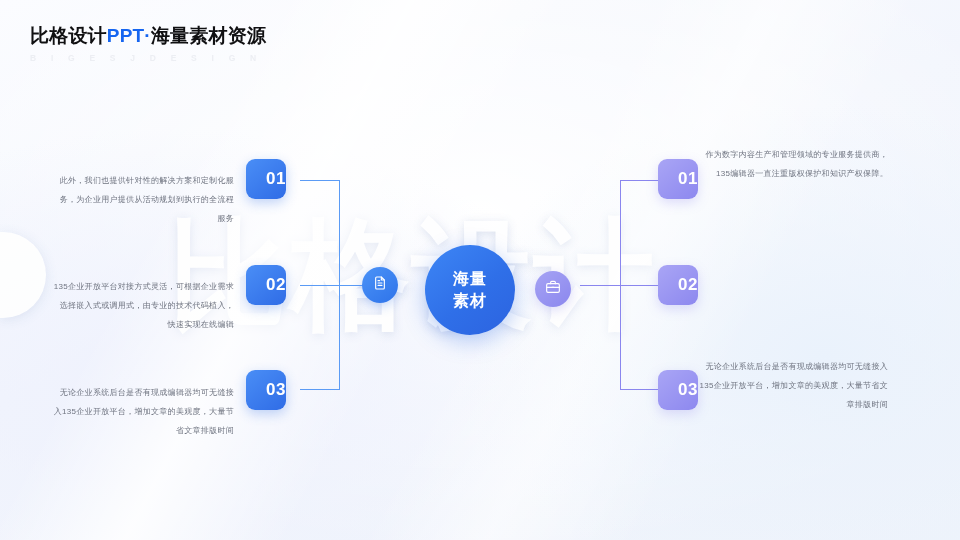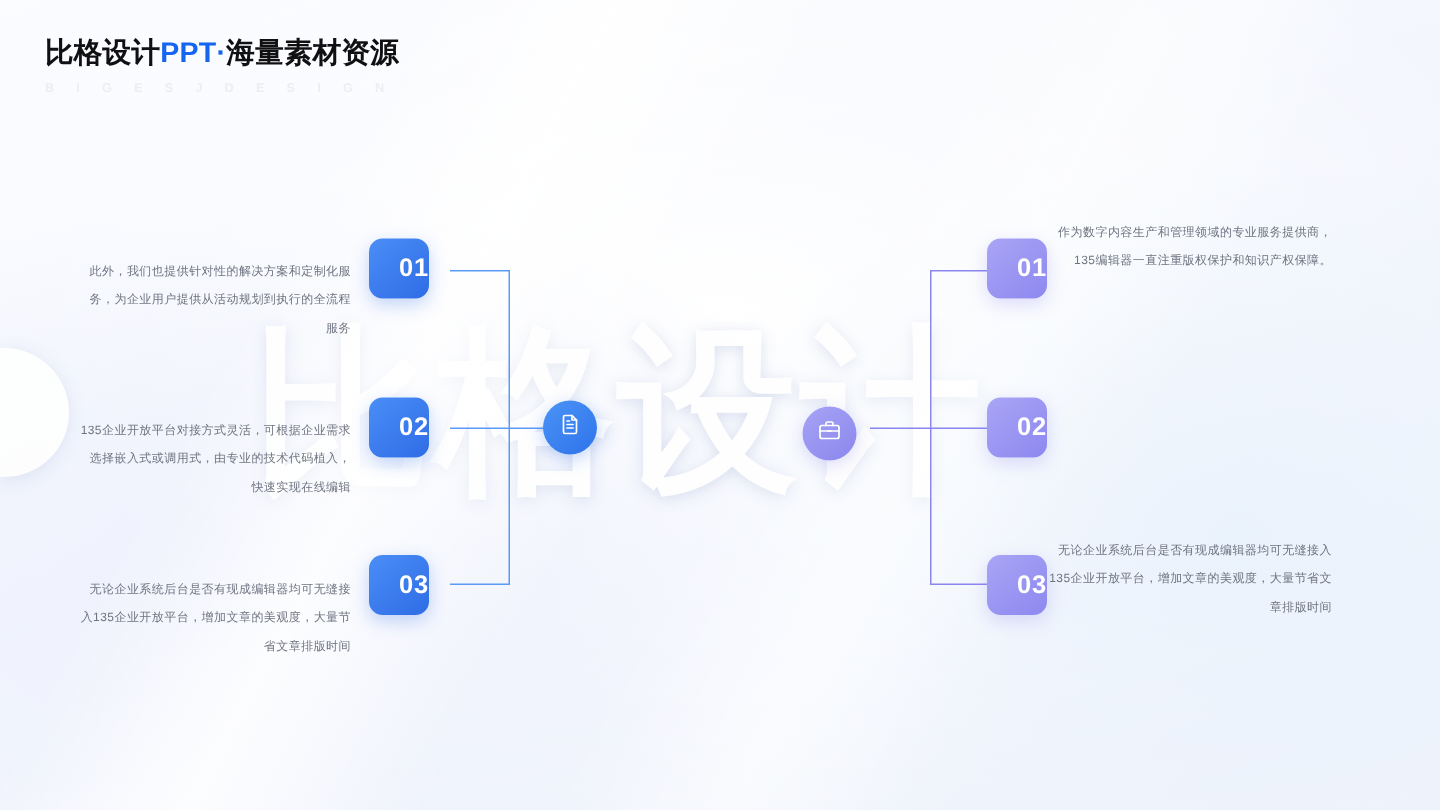--- a/index.html
+++ b/index.html
@@ -163,20 +163,24 @@
       <svg viewBox="0 0 24 24" fill="none" stroke="#ffffff" stroke-width="1.7" stroke-linecap="round" stroke-linejoin="round">
         <path d="M14 3H7a1.5 1.5 0 0 0-1.5 1.5v15A1.5 1.5 0 0 0 7 21h10a1.5 1.5 0 0 0 1.5-1.5V7.5z"></path>
         <path d="M14 3v4.5h4.5"></path>
           <path d="M9 12h6"></path>
           <path d="M9 15.5h6"></path>
           <path d="M9 8.5h2.5"></path>
       </svg>
     </span>
   </div>
 
+  <div class="center-circle">
+    <span>海量</span>
+    <span>素材</span>
+  </div>
 
   <div class="side-circle side-right">
     <span>
       <svg viewBox="0 0 24 24" fill="none" stroke="#ffffff" stroke-width="1.7" stroke-linecap="round" stroke-linejoin="round">
         <rect x="2.5" y="7" width="19" height="13" rx="2"></rect>
         <path d="M8.5 7V5a1.5 1.5 0 0 1 1.5-1.5h4A1.5 1.5 0 0 1 15.5 5v2"></path>
         <path d="M2.5 12.5h19"></path>
           <path d="M10.5 12.5h3"></path>
       </svg>
     </span>

